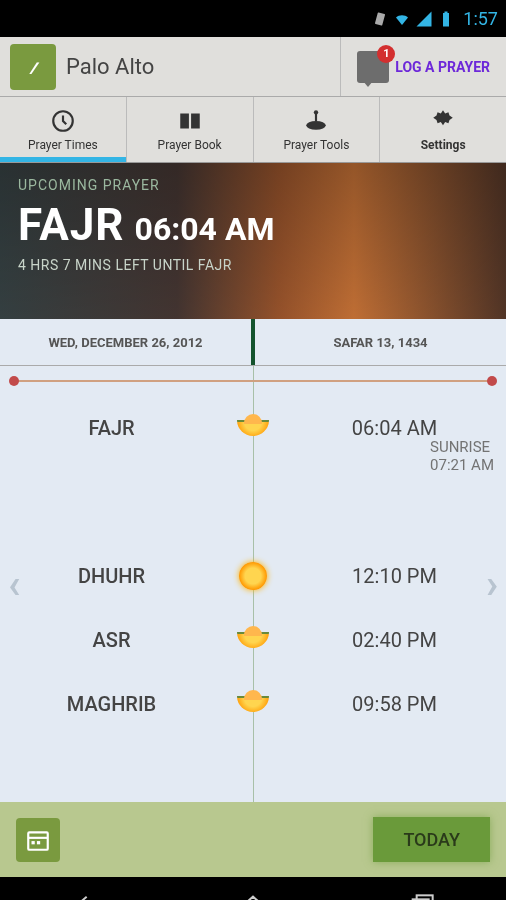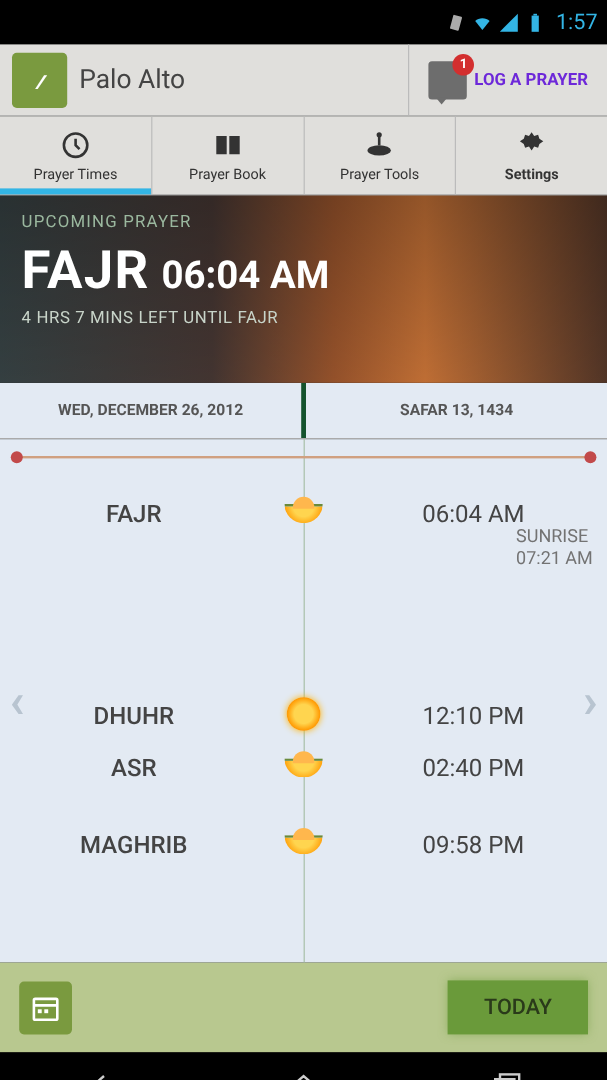--- a/index.html
+++ b/index.html
@@ -143,21 +143,21 @@
     <div>07:21 AM</div>
   </div>
   <div class="rows" id="prayer-rows">
       <div class="prow">
         <div class="pname">FAJR</div>
         <div class="picon">
           <div class="sun-half"></div>
         </div>
         <div class="ptime">06:04 AM</div>
       </div>
-      <div class="prow" style="margin-top: 84px; align-items: flex-end;">
+      <div class="prow" style="margin-top: 84px;">
         <div class="pname">DHUHR</div>
         <div class="picon">
           <div class="sun-full"></div>
         </div>
         <div class="ptime">12:10 PM</div>
       </div>
       <div class="prow">
         <div class="pname">ASR</div>
         <div class="picon">
           <div class="sun-half"></div>

